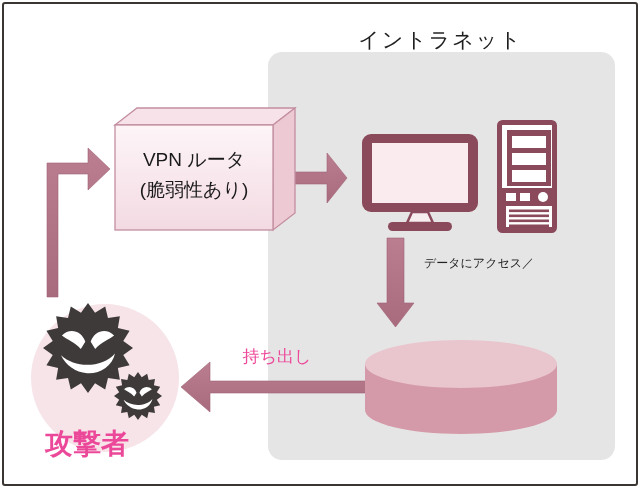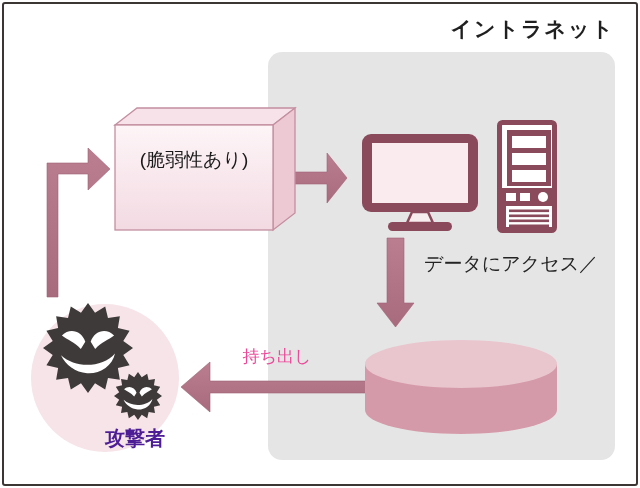--- a/index.html
+++ b/index.html
@@ -11,46 +11,46 @@
     position:absolute;left:2px;top:2px;right:2px;bottom:2px;
     border:2px solid #3b3634;border-radius:3px;pointer-events:none;
   }
   #intranet-zone{
     position:absolute;left:268px;top:52px;width:347px;height:408px;
     background:#e6e5e5;border-radius:14px;
   }
   svg.layer{position:absolute;left:0;top:0;}
   .txt{position:absolute;color:#1f1f1f;}
   .title{
-    left:266px;top:15px;width:349px;text-align:right;
-    font-size:21px;font-weight:bold;letter-spacing:2px;
+    left:266px;top:26px;width:349px;text-align:center;
+    font-size:21px;font-weight:normal;letter-spacing:2px;
   }
   .note{
     left:298px;top:57px;width:300px;text-align:center;
     font-size:18px;line-height:26px;color:#232323;
   }
   .vpn-label{
     left:113px;top:145px;width:162px;text-align:center;
     font-size:19px;line-height:30px;color:#1a1a1a;
   }
   .access-note{
     left:424px;top:250px;width:195px;text-align:left;
-    font-size:19px;line-height:27px;color:#232323;
+    font-size:12px;line-height:27px;color:#232323;
   }
   .db-label{
     left:365px;top:371px;width:192px;text-align:center;
     font-size:19px;line-height:24px;font-weight:bold;color:#ffffff;
   }
   .exfil-label{
     left:213px;top:345px;width:128px;text-align:center;
     font-size:17px;color:#ec4899;
   }
   .attacker-label{
-    left:45px;top:425px;width:120px;text-align:right;
-    font-size:20px;font-weight:bold;color:#4c1d95;
+    left:45px;top:425px;width:120px;text-align:left;
+    font-size:28px;font-weight:bold;color:#ec4899;
   }
 </style>
 </head>
 <body>
 
 <div id="canvas">
 
   <div id="intranet-zone"></div>
 
   <svg class="layer" width="640" height="488" viewBox="0 0 640 488">
@@ -117,20 +117,21 @@
     </g>
 
     <use href="#virus" x="0" y="0" transform="translate(43,303) scale(0.9)"></use>
     <use href="#virus" x="0" y="0" transform="translate(114,372) scale(0.48)"></use>
   </svg>
 
   <div class="txt title">イントラネット</div>
 
 
   <div class="txt vpn-label">
+    <div>VPN ルータ</div>
     <div>(脆弱性あり)</div>
   </div>
 
   <div class="txt access-note">
     <div>データにアクセス／</div>
   </div>
 
 
   <div class="txt exfil-label">持ち出し</div>
 

